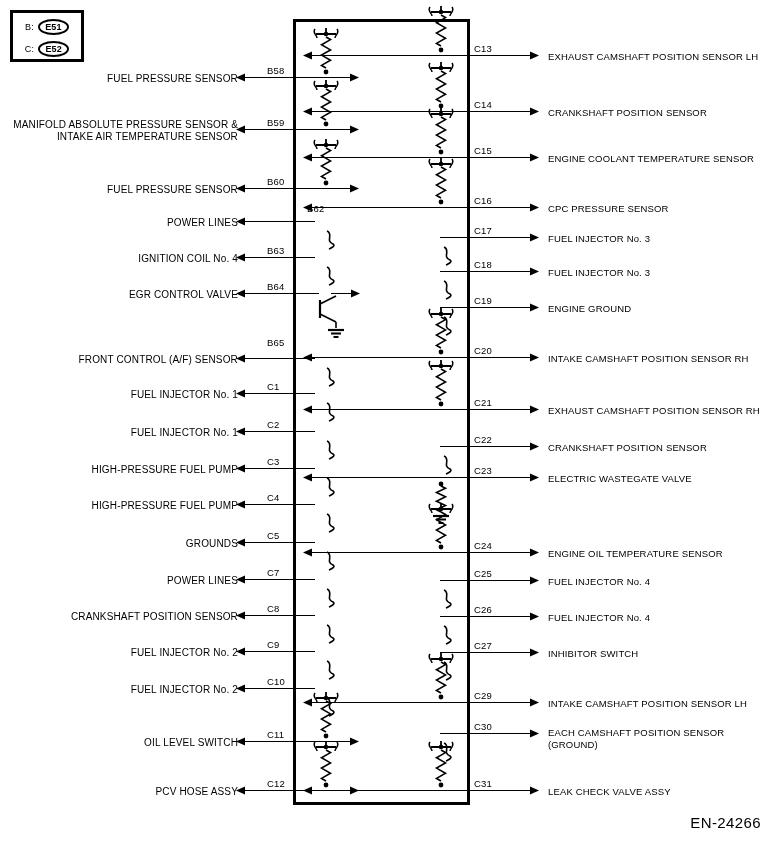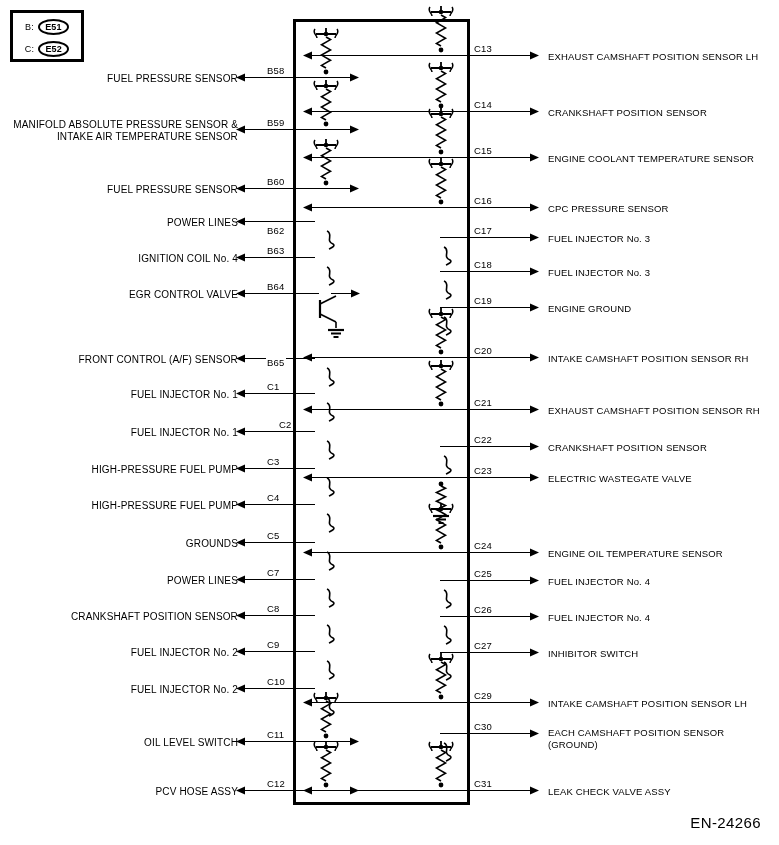--- a/index.html
+++ b/index.html
@@ -261,21 +261,21 @@
           <line x1="23" y1="4" x2="23" y2="10" stroke="#000" stroke-width="1.8"></line>
           <circle cx="23" cy="10" r="2.3" fill="#000"></circle>
           <path d="M 23 13 L 27.5 15.583333333333334 L 18.5 20.75 L 27.5 25.916666666666668 L 18.5 31.083333333333336 L 27.5 36.25 L 18.5 41.41666666666667 L 23 44" stroke="#000" stroke-width="1.6" fill="none"></path>
           <circle cx="23" cy="48" r="2.4" fill="#000"></circle>
         </svg>
       </div>
       <div class="in-l-arrow" style="left: 350px; top: 189px;"></div>
       <div class="l-label" style="top: 222px;">POWER LINES</div>
       <div class="l-arrow" style="top: 222px;"></div>
       <div class="l-wire" style="top: 222px;"></div>
-      <div class="l-term" style="top: 238px;">B62</div>
+      <div class="l-term" style="top: 216px; margin-left: 40px;">B62</div>
       <div class="in-l-wire" style="top: 222px; width: 22px;"></div>
       <div class="sym" style="left: 307px; top: 224px;">
         <svg width="46" height="60" viewBox="0 0 46 60">
           <path d="M 20 37 C 27 40, 18 47, 26 50 C 29 52, 24 54, 22 55" stroke="#000" stroke-width="1.6" fill="none"></path>
         </svg>
       </div>
       <div class="l-label" style="top: 258px;">IGNITION COIL No. 4</div>
       <div class="l-arrow" style="top: 258px;"></div>
       <div class="l-wire" style="top: 258px;"></div>
       <div class="l-term" style="top: 258px;">B63</div>
@@ -299,41 +299,41 @@
           <line x1="27" y1="48" x2="43" y2="48" stroke="#000" stroke-width="2.2"></line>
           <line x1="30" y1="51.5" x2="40" y2="51.5" stroke="#000" stroke-width="2"></line>
           <line x1="32.5" y1="55" x2="37.5" y2="55" stroke="#000" stroke-width="2"></line>
         </svg>
       </div>
       <div class="in-l-arrow" style="left: 351px; top: 294px;"></div>
       <div class="in-l-wire" style="top: 294px; left: 331px; width: 22px;"></div>
       <div class="l-label" style="top: 359px;">FRONT CONTROL (A/F) SENSOR</div>
       <div class="l-arrow" style="top: 359px;"></div>
       <div class="l-wire" style="top: 359px;"></div>
-      <div class="l-term" style="top: 370px;">B65</div>
+      <div class="l-term" style="top: 350px;">B65</div>
       <div class="in-l-wire" style="top: 359px; width: 22px;"></div>
       <div class="sym" style="left: 307px; top: 361px;">
         <svg width="46" height="60" viewBox="0 0 46 60">
           <path d="M 20 37 C 27 40, 18 47, 26 50 C 29 52, 24 54, 22 55" stroke="#000" stroke-width="1.6" fill="none"></path>
         </svg>
       </div>
       <div class="l-label" style="top: 394px;">FUEL INJECTOR No. 1</div>
       <div class="l-arrow" style="top: 394px;"></div>
       <div class="l-wire" style="top: 394px;"></div>
       <div class="l-term" style="top: 394px;">C1</div>
       <div class="in-l-wire" style="top: 394px; width: 22px;"></div>
       <div class="sym" style="left: 307px; top: 396px;">
         <svg width="46" height="60" viewBox="0 0 46 60">
           <path d="M 20 37 C 27 40, 18 47, 26 50 C 29 52, 24 54, 22 55" stroke="#000" stroke-width="1.6" fill="none"></path>
         </svg>
       </div>
       <div class="l-label" style="top: 432px;">FUEL INJECTOR No. 1</div>
       <div class="l-arrow" style="top: 432px;"></div>
       <div class="l-wire" style="top: 432px;"></div>
-      <div class="l-term" style="top: 432px; margin-left: 12px;">C2</div>
+      <div class="l-term" style="top: 432px;">C2</div>
       <div class="in-l-wire" style="top: 432px; width: 22px;"></div>
       <div class="sym" style="left: 307px; top: 434px;">
         <svg width="46" height="60" viewBox="0 0 46 60">
           <path d="M 20 37 C 27 40, 18 47, 26 50 C 29 52, 24 54, 22 55" stroke="#000" stroke-width="1.6" fill="none"></path>
         </svg>
       </div>
       <div class="l-label" style="top: 469px;">HIGH-PRESSURE FUEL PUMP</div>
       <div class="l-arrow" style="top: 469px;"></div>
       <div class="l-wire" style="top: 469px;"></div>
       <div class="l-term" style="top: 469px;">C3</div>

